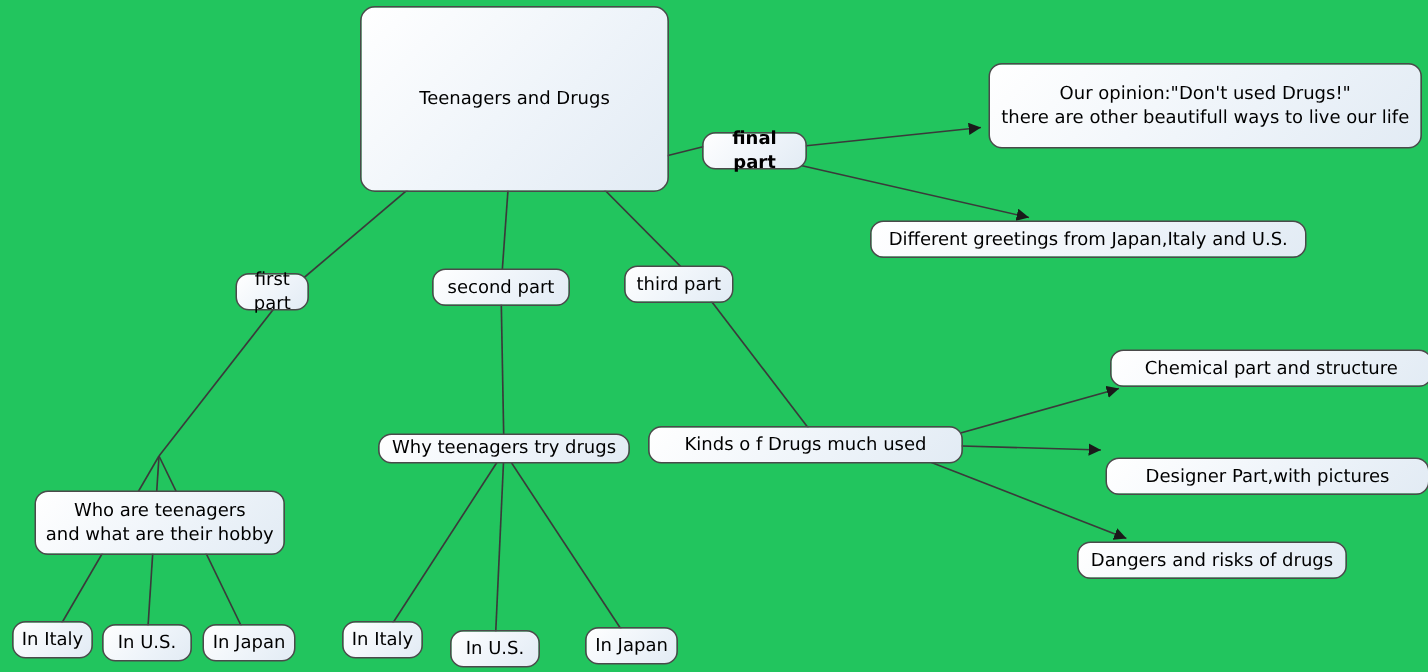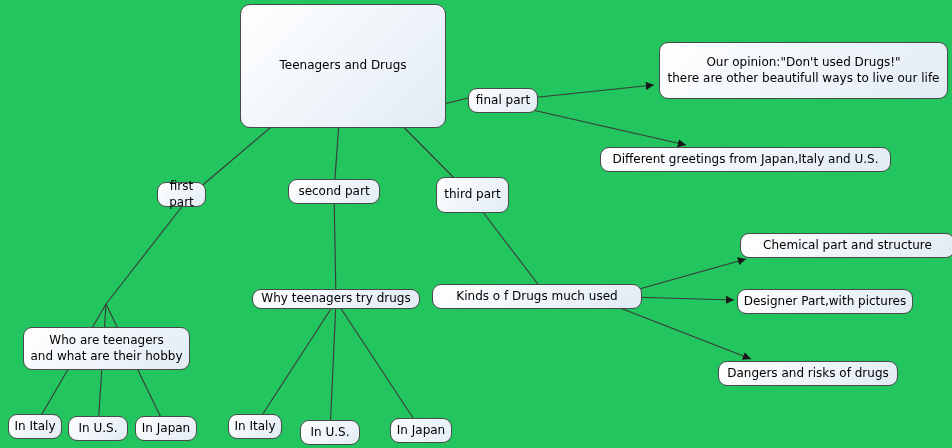--- a/index.html
+++ b/index.html
@@ -79,43 +79,43 @@
     <line class="connector" x1="520" y1="99" x2="654" y2="85" marker-end="url(#arrow)"></line>
     <line class="connector" x1="515" y1="106" x2="686" y2="145" marker-end="url(#arrow)"></line>
 
     <line class="connector" x1="625" y1="293" x2="746" y2="259" marker-end="url(#arrow)"></line>
     <line class="connector" x1="630" y1="297" x2="734" y2="300" marker-end="url(#arrow)"></line>
     <line class="connector" x1="615" y1="306" x2="751" y2="359" marker-end="url(#arrow)"></line>
   </svg>
 
   <div class="node node-main" style="left:240px; top:4px; width:206px; height:124px;">Teenagers and Drugs</div>
 
-  <div class="node" style="left:468px; top:88px; width:70px; height:25px;">final part</div>
+  <div class="node" style="left:468px; top:88px; width:70px; height:25px;font-weight:bold;">final part</div>
 
   <div class="node" style="left:659px; top:42px; width:289px; height:57px;">Our opinion:"Don't used Drugs!"
 there are other beautifull ways to live our life</div>
 
-  <div class="node" style="left:600px; top:147px; width:291px; height:25px;">Different greetings from Japan,Italy and U.S.</div>
+  <div class="node" style="left:580px; top:147px; width:291px; height:25px;">Different greetings from Japan,Italy and U.S.</div>
 
   <div class="node" style="left:157px; top:182px; width:49px; height:25px;">first part</div>
 
   <div class="node" style="left:288px; top:179px; width:92px; height:25px;">second part</div>
 
-  <div class="node" style="left:436px; top:177px; width:73px; height:36px;text-align:right;">third part</div>
+  <div class="node" style="left:416px; top:177px; width:73px; height:25px;text-align:right;">third part</div>
 
   <div class="node" style="left:23px; top:283px; width:167px; height:43px;margin-top:44px;">Who are teenagers
 and what are their hobby</div>
 
   <div class="node" style="left:252px; top:289px; width:168px; height:20px;">Why teenagers try drugs</div>
 
   <div class="node" style="left:432px; top:284px; width:210px; height:25px;">Kinds o f Drugs much used</div>
 
   <div class="node" style="left:740px; top:233px; width:215px; height:25px;">Chemical part and structure</div>
 
-  <div class="node" style="left:737px; top:289px; width:176px; height:25px;">Designer Part,with pictures</div>
+  <div class="node" style="left:737px; top:305px; width:216px; height:25px;">Designer Part,with pictures</div>
 
   <div class="node" style="left:718px; top:361px; width:180px; height:25px;">Dangers and risks of drugs</div>
 
   <div class="node" style="left:8px; top:414px; width:54px; height:25px;">In Italy</div>
 
   <div class="node" style="left:68px; top:416px; width:60px; height:25px;">In U.S.</div>
 
   <div class="node" style="left:135px; top:416px; width:62px; height:25px;">In Japan</div>
 
   <div class="node" style="left:228px; top:414px; width:54px; height:25px;">In Italy</div>

